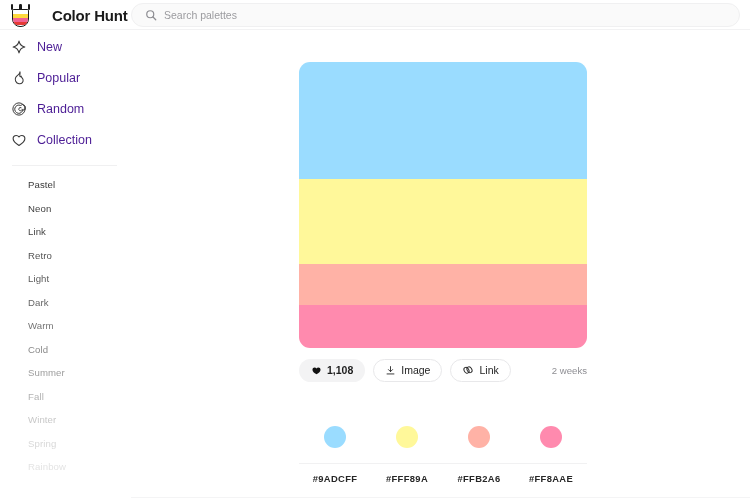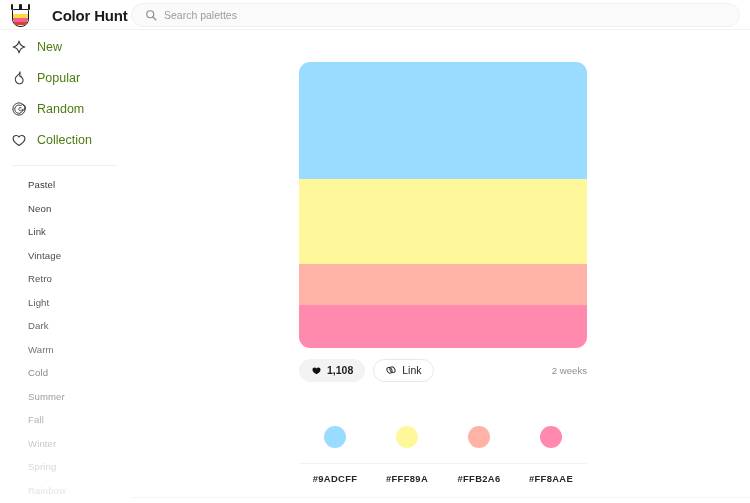--- a/index.html
+++ b/index.html
@@ -69,21 +69,21 @@
   
   .sidebar {
     position: absolute; left: 0; top: 31px;
     width: 131px; height: 472px;
     background: #fff;
   }
   .nav-item {
     display: flex; align-items: center; gap: 10px;
     height: 31px; padding-left: 11px; cursor: pointer;
   }
-  .nav-label { font-size: 12.5px; color: #4d7c0f; }
+  .nav-label { font-size: 12.5px; color: #4c1d95; }
   .nav-ic { width: 16px; height: 16px; display: block; }
 
   .nav-divider {
     margin: 10px 14px 0 12px; height: 1px; background: #f0f0f1;
   }
 
   .tag-list { padding-top: 7px; }
   .tag-item {
     height: 23.5px; padding-left: 28px; display: flex; align-items: center;
     font-size: 9.6px; cursor: pointer; letter-spacing: 0.1px;
@@ -214,23 +214,20 @@
     <div class="tag-list">
       <div class="tag-item" style="color:#3a3a3a">
           <span>Pastel</span>
         </div>
       <div class="tag-item" style="color:#3f3f3f">
           <span>Neon</span>
         </div>
       <div class="tag-item" style="color:#454545">
           <span>Link</span>
         </div>
-      <div class="tag-item" style="color:#4b4b4b">
-          <span>Vintage</span>
-        </div>
       <div class="tag-item" style="color:#535353">
           <span>Retro</span>
         </div>
       <div class="tag-item" style="color:#5c5c5c">
           <span>Light</span>
         </div>
       <div class="tag-item" style="color:#666666">
           <span>Dark</span>
         </div>
       <div class="tag-item" style="color:#757575">
@@ -269,20 +266,30 @@
     <div class="meta-row">
       <div class="btn btn-like">
         <span class="ic">
           <svg width="11" height="11" viewBox="0 0 24 24" fill="#121212">
             <path d="M12 20.4 C6.6 16.8 3.2 13.9 3.2 10.1 C3.2 7.2 5.3 5.2 7.9 5.2 C9.6 5.2 11.1 6.1 12 7.5 C12.9 6.1 14.4 5.2 16.1 5.2 C18.7 5.2 20.8 7.2 20.8 10.1 C20.8 13.9 17.4 16.8 12 20.4 Z"></path>
           </svg>
         </span>
         <span>1,108</span>
       </div>
 
+      <div class="btn btn-outline">
+        <span class="ic">
+          <svg width="11" height="11" viewBox="0 0 24 24" fill="none" stroke="#2b2b2b" stroke-width="2" stroke-linecap="round" stroke-linejoin="round">
+            <line x1="12" y1="3.5" x2="12" y2="14"></line>
+              <polyline points="7.5,10 12,14.5 16.5,10"></polyline>
+            <line x1="4.5" y1="19.5" x2="19.5" y2="19.5"></line>
+          </svg>
+        </span>
+        <span>Image</span>
+      </div>
 
       <div class="btn btn-outline">
         <span class="ic">
           <svg width="12" height="12" viewBox="0 0 24 24" fill="none" stroke="#2b2b2b" stroke-width="1.9" stroke-linecap="round">
             <ellipse cx="9" cy="12.6" rx="4.6" ry="6.2" transform="rotate(-32 9 12.6)"></ellipse>
             <ellipse cx="15" cy="11.4" rx="4.6" ry="6.2" transform="rotate(-32 15 11.4)"></ellipse>
           </svg>
         </span>
         <span>Link</span>
       </div>

